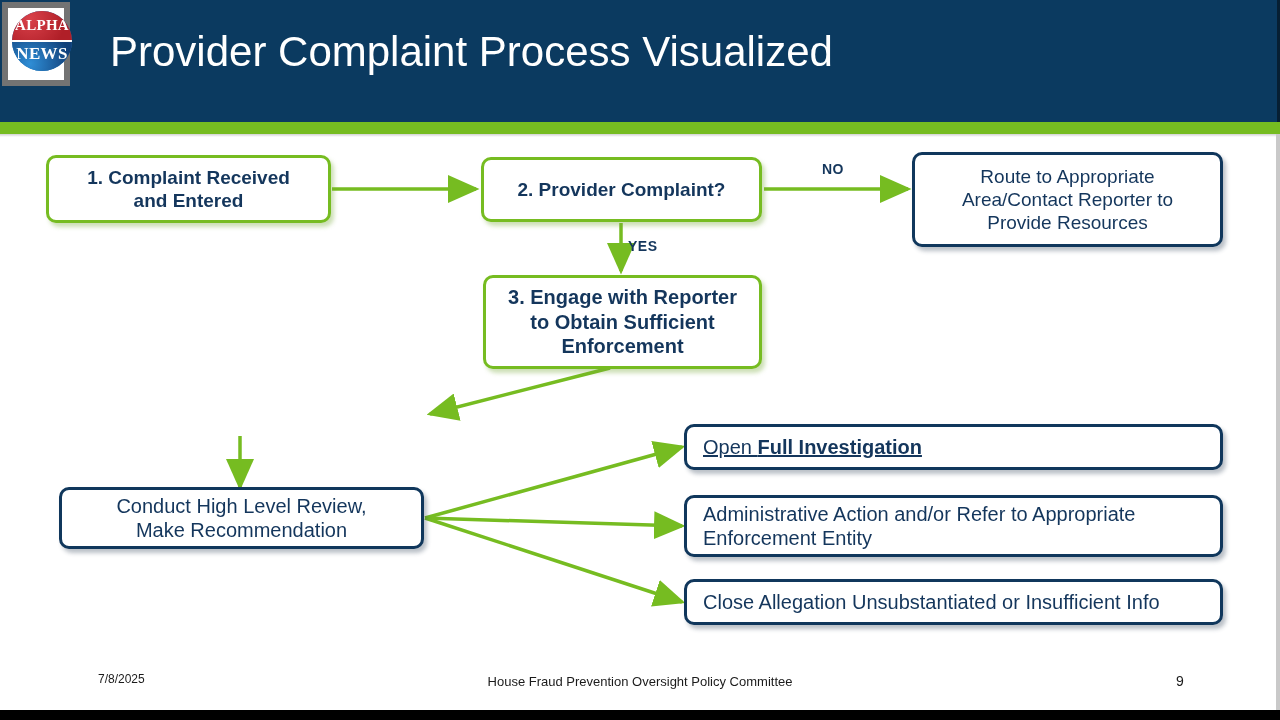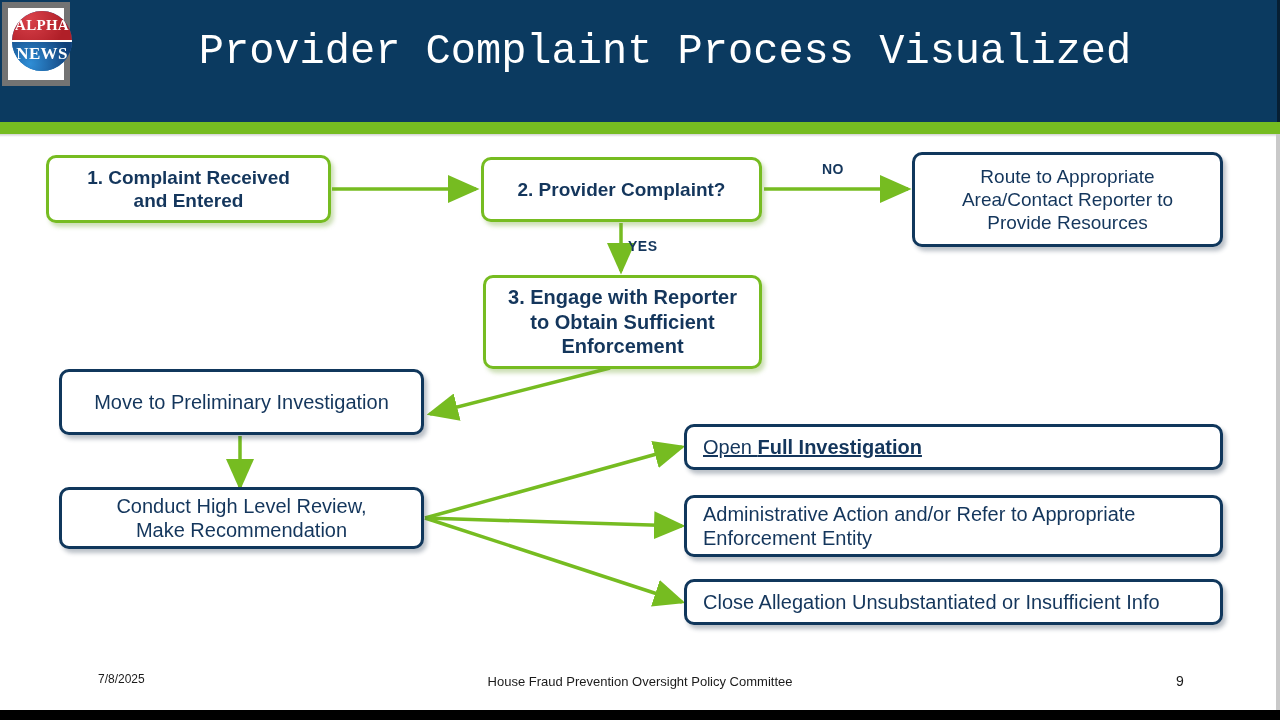--- a/index.html
+++ b/index.html
@@ -44,26 +44,26 @@
   .green-bar-shadow {
     position: absolute;
     left: 0; top: 134px;
     width: 1280px; height: 3px;
     background: linear-gradient(to bottom, rgba(0,0,0,0.18), rgba(0,0,0,0));
   }
   .slide-title {
     position: absolute;
     left: 110px; top: 28px;
     width: 1110px;
-    text-align: center;
+    text-align: left;
     color: #ffffff;
     font-size: 42px;
     font-weight: 400;
     letter-spacing: 0px;
-    font-family: Liberation Mono, monospace;
+    font-family: Liberation Sans, sans-serif;
     white-space: nowrap;
   }
 
   
   .logo-box {
     position: absolute;
     left: 2px; top: 2px;
     width: 68px; height: 84px;
     background: #ffffff;
     border: 6px solid #737373;
@@ -249,23 +249,20 @@
   </div>
 
   <div class="box box-green" style="left:483px; top:275px; width:279px; height:94px; font-size:20px;">
     <div class="box-inner">
       <div>3. Engage with Reporter</div>
       <div>to Obtain Sufficient</div>
       <div>Enforcement</div>
     </div>
   </div>
 
-  <div class="box box-navy center" style="left:59px; top:369px; width:365px; height:66px; font-size:20px;">
-    <div class="box-inner">Move to Preliminary Investigation</div>
-  </div>
 
   <div class="box box-navy center" style="left:59px; top:487px; width:365px; height:62px; font-size:20px;">
     <div class="box-inner">
       <div>Conduct High Level Review,</div>
       <div>Make Recommendation</div>
     </div>
   </div>
 
   <div class="box box-navy left" style="left:684px; top:424px; width:539px; height:46px; font-size:20px;">
     <div class="box-inner" style="padding-left:16px;text-decoration:underline;">

